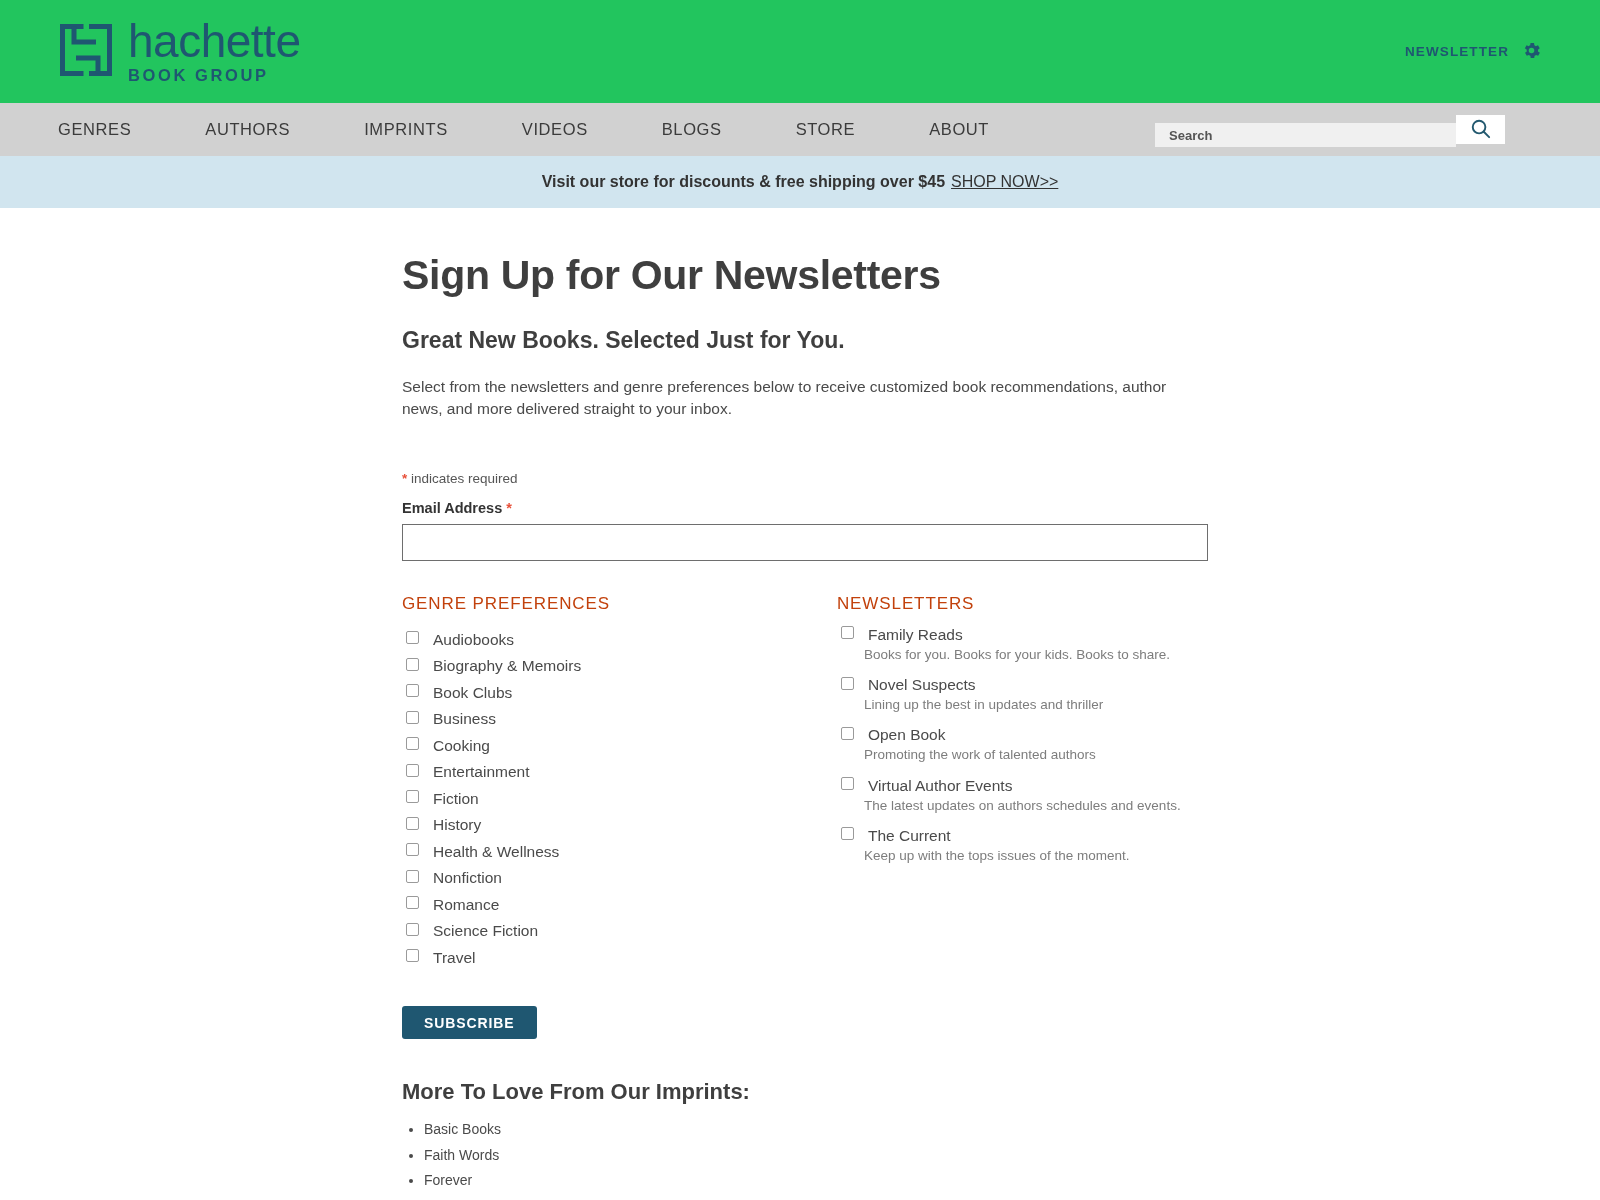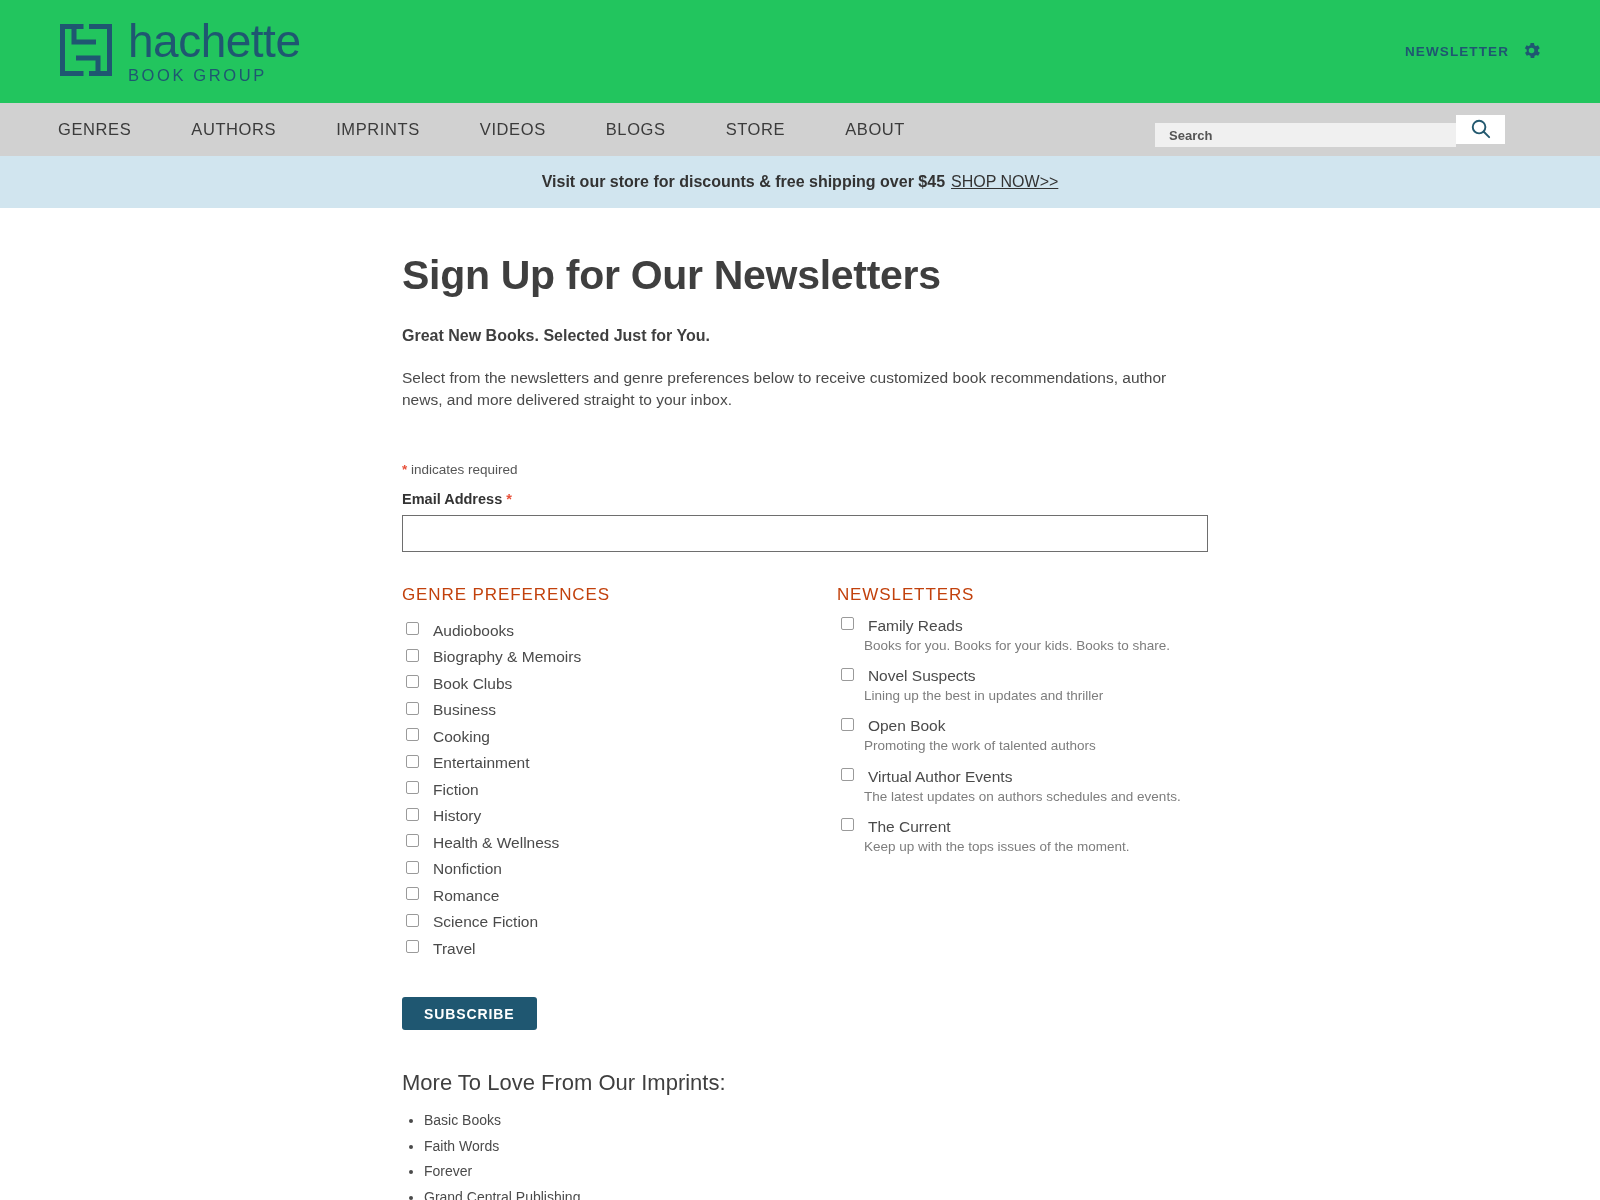--- a/index.html
+++ b/index.html
@@ -29,21 +29,21 @@
     line-height: 44px;
     color: #1f5771;
     font-weight: 400;
     letter-spacing: -0.5px;
   }
   .logo-word .w2 {
     font-size: 16.5px;
     line-height: 20px;
     color: #1f5771;
     letter-spacing: 2.6px;
-    font-weight: 400;
+    font-weight: 700;
     margin-top: 2px;
   }
   .newsletter-link {
     display: flex; align-items: center; gap: 12px;
     color: #1f5771;
     font-size: 13.5px;
     font-weight: bold;
     letter-spacing: 1.1px;
     text-decoration: none;
     cursor: pointer;
@@ -51,21 +51,21 @@
 
   
   .navbar {
     height: 53px;
     background: #d1d1d1;
     display: flex;
     align-items: center;
     padding: 0 58px;
     justify-content: space-between;
   }
-  .nav-items { display: flex; align-items: center; gap: 2px; }
+  .nav-items { display: flex; align-items: center; gap: 16px; }
   .nav-item {
     color: #3b3b3b;
     font-size: 16.5px;
     letter-spacing: 0.6px;
     padding: 0 29px;
     cursor: pointer;
     text-decoration: none;
     white-space: nowrap;
   }
   .nav-item:first-child { padding-left: 0; }
@@ -121,21 +121,21 @@
     padding-left: 12px;
   }
   h1.page-title {
     font-size: 41px;
     color: #3f3f3f;
     margin: 0 0 28px 0;
     font-weight: bold;
     letter-spacing: -0.3px;
   }
   h2.sub-title {
-    font-size: 16px;
+    font-size: 23px;
     color: #3f3f3f;
     margin: 0 0 22px 0;
     font-weight: bold;
   }
   p.intro {
     font-size: 15.5px;
     color: #4a4a4a;
     line-height: 1.45;
     margin: 0 0 50px 0;
     max-width: 800px;
@@ -210,21 +210,21 @@
     letter-spacing: 0.9px;
     padding: 0 22px;
     height: 33px;
     cursor: pointer;
     font-family: "Liberation Sans", sans-serif;
   }
 
   h3.imprints-title {
     font-size: 22px;
     color: #3f3f3f;
-    font-weight: normal;
+    font-weight: bold;
     margin: 40px 0 16px 0;
   }
   ul.imprints { margin: 0; padding-left: 22px; }
   ul.imprints li {
     font-size: 14px;
     color: #4a4a4a;
     margin-bottom: 9.5px;
   }
 </style>
 </head>

